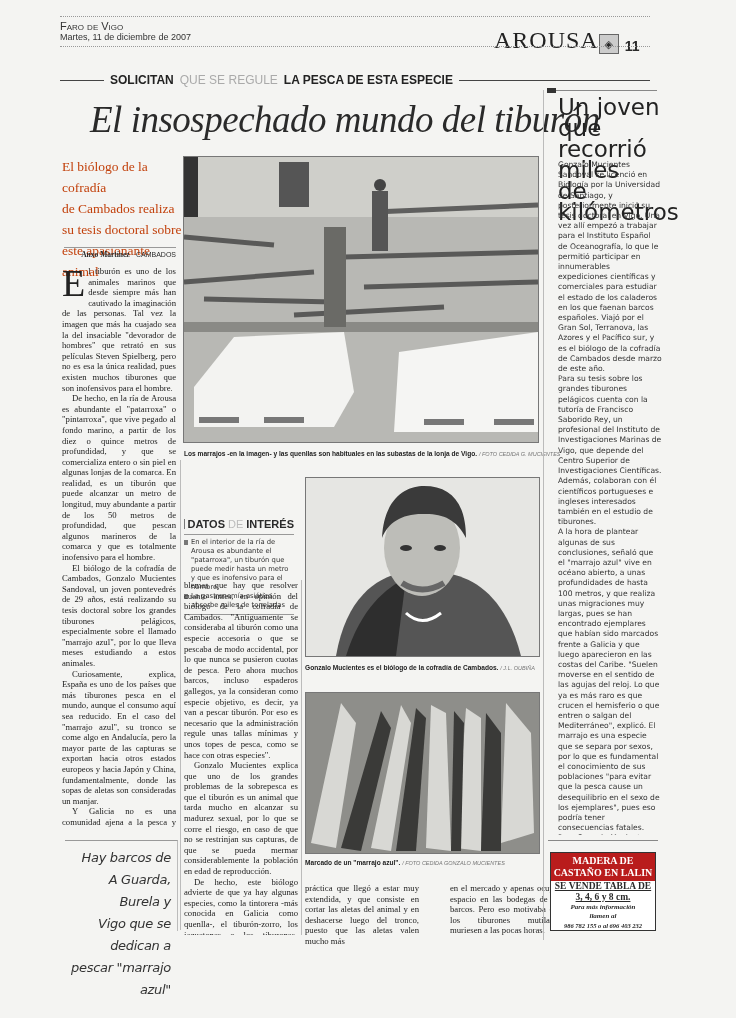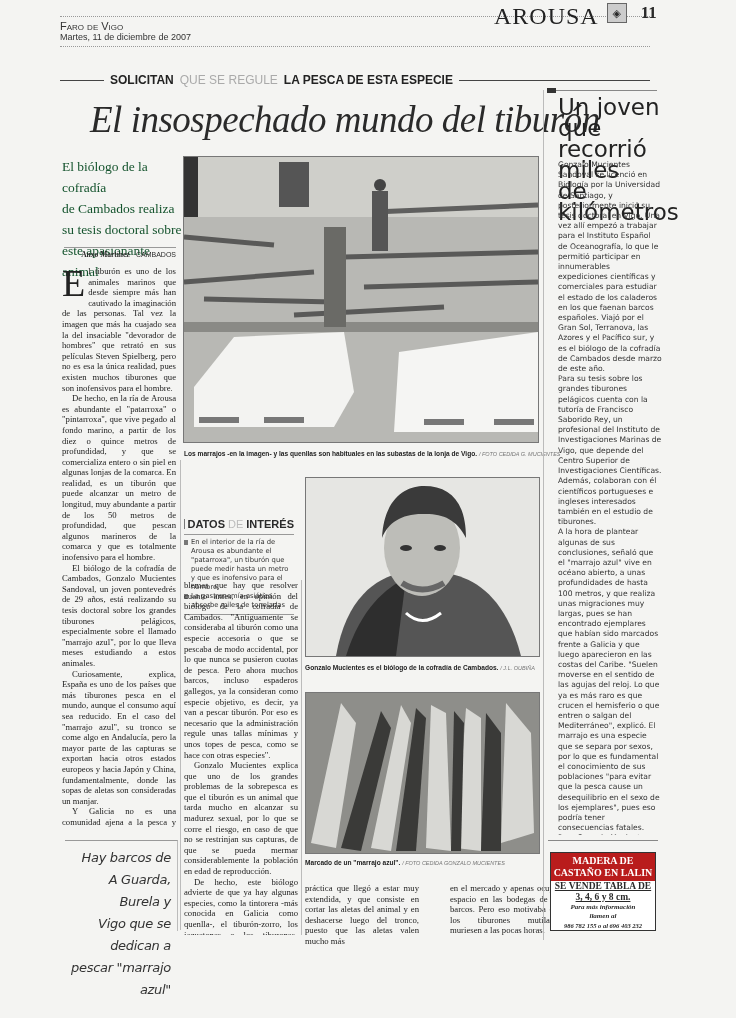--- a/index.html
+++ b/index.html
@@ -2,27 +2,27 @@
 <html><head>
 <meta charset="utf-8">
 <style>
   html,body{margin:0;padding:0;}
   body{width:736px;height:1018px;background:#f4f4f2;position:relative;overflow:hidden;font-family:"Liberation Serif",serif;color:#2a2a2a;}
   .abs{position:absolute;}
   .hdr-rule{position:absolute;left:60px;width:590px;border-top:1px dotted #999;}
   .paper{font-family:"Liberation Sans",sans-serif;font-size:10px;color:#333;}
   .pub{font-variant:small-caps;font-size:11px;}
   .section{font-family:"Liberation Serif",serif;font-size:24px;letter-spacing:1px;color:#222;}
-  .pagenum{font-family:Liberation Serif, serif;font-weight:bold;font-size:17px;}
+  .pagenum{font-family:Liberation Sans, sans-serif;font-weight:bold;font-size:14px;}
   .logo{width:18px;height:18px;border:1px solid #666;background:#ccc;display:flex;align-items:center;justify-content:center;font-size:11px;}
   .kicker{font-family:"Liberation Sans",sans-serif;font-weight:bold;font-size:12px;color:#222;display:flex;align-items:center;gap:6px;}
   .kicker .lite{color:#aaa;font-weight:normal;}
   .kline{height:1px;background:#444;}
   .headline{font-family:"Liberation Serif",serif;font-style:italic;font-size:37px;color:#2a2a2a;letter-spacing:-0.5px;white-space:nowrap;margin-left:28px;}
-  .deck{font-family:"Liberation Serif",serif;font-size:13.5px;line-height:21px;color:#14532d;}
+  .deck{font-family:"Liberation Serif",serif;font-size:13.5px;line-height:21px;color:#c2410c;}
   .byline{font-size:7px;font-family:"Liberation Sans",sans-serif;border-top:1px solid #999;padding-top:2px;}
   .byline b{font-family:"Liberation Serif",serif;font-size:7.5px;}
   .body{font-family:"Liberation Serif",serif;font-size:8.7px;line-height:10.6px;text-align:justify;color:#222;}
   .body p{margin:0;text-indent:10px;}
   .body p.first{text-indent:0;}
   .dropcap{float:left;font-size:38px;line-height:32px;margin:1px 3px 0 0;font-family:"Liberation Serif",serif;}
   .side{font-family:"DejaVu Sans",sans-serif;font-size:7.6px;line-height:10.2px;color:#333;}
   .side p{margin:0;}
   .side-h{font-family:"DejaVu Sans",sans-serif;font-size:23px;line-height:21px;color:#222;}
   .photo{background:#999;border:1px solid #777;overflow:hidden;}
@@ -43,21 +43,21 @@
   .vr{position:absolute;border-left:1px solid #bbb;}
 </style>
 </head>
 <body>
 
 <div class="hdr-rule" style="top:16px;"></div>
 <div class="abs paper" style="left:60px;top:20px;">
   <div class="pub">Faro de Vigo</div>
   <div style="font-size:9px;">Martes, 11 de diciembre de 2007</div>
 </div>
-<div class="abs" style="left:494px;top:3px;display:flex;align-items:flex-start;gap:8px;">
+<div class="abs" style="left:494px;top:27px;display:flex;align-items:flex-end;gap:0;">
   <span class="section">AROUSA</span>
   <span class="logo">◈</span>
   <span class="pagenum" style="margin-left:6px;">11</span>
 </div>
 <div class="hdr-rule" style="top:46px;"></div>
 
 <div class="abs kicker" style="left:60px;top:73px;width:590px;">
   <span class="kline" style="width:44px;"></span>
   <span>SOLICITAN</span>
   <span class="lite">QUE SE REGULE</span>

